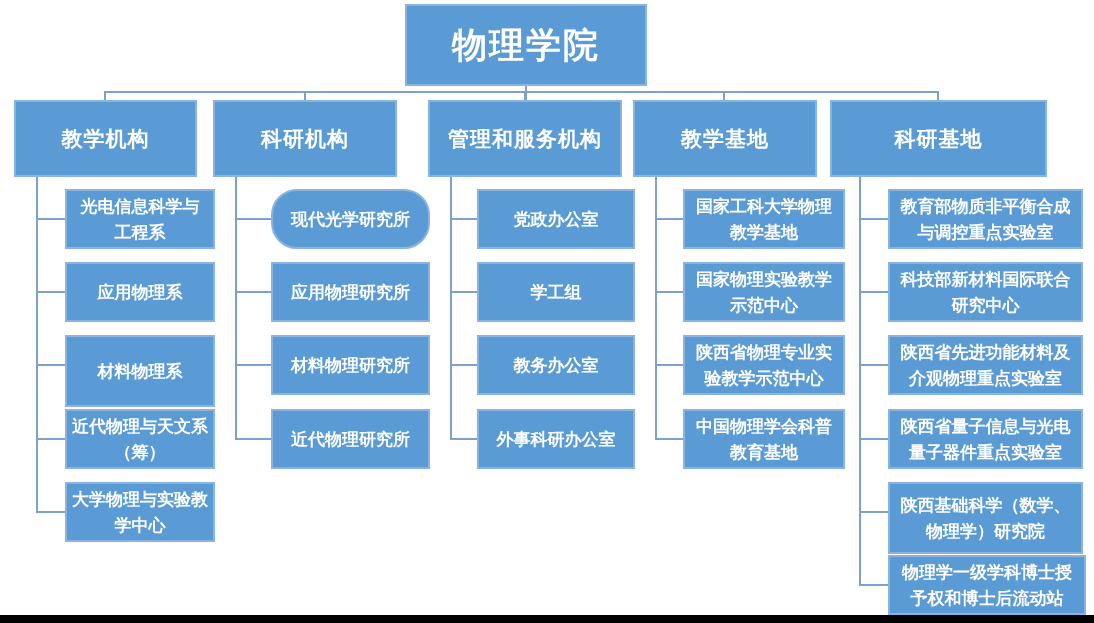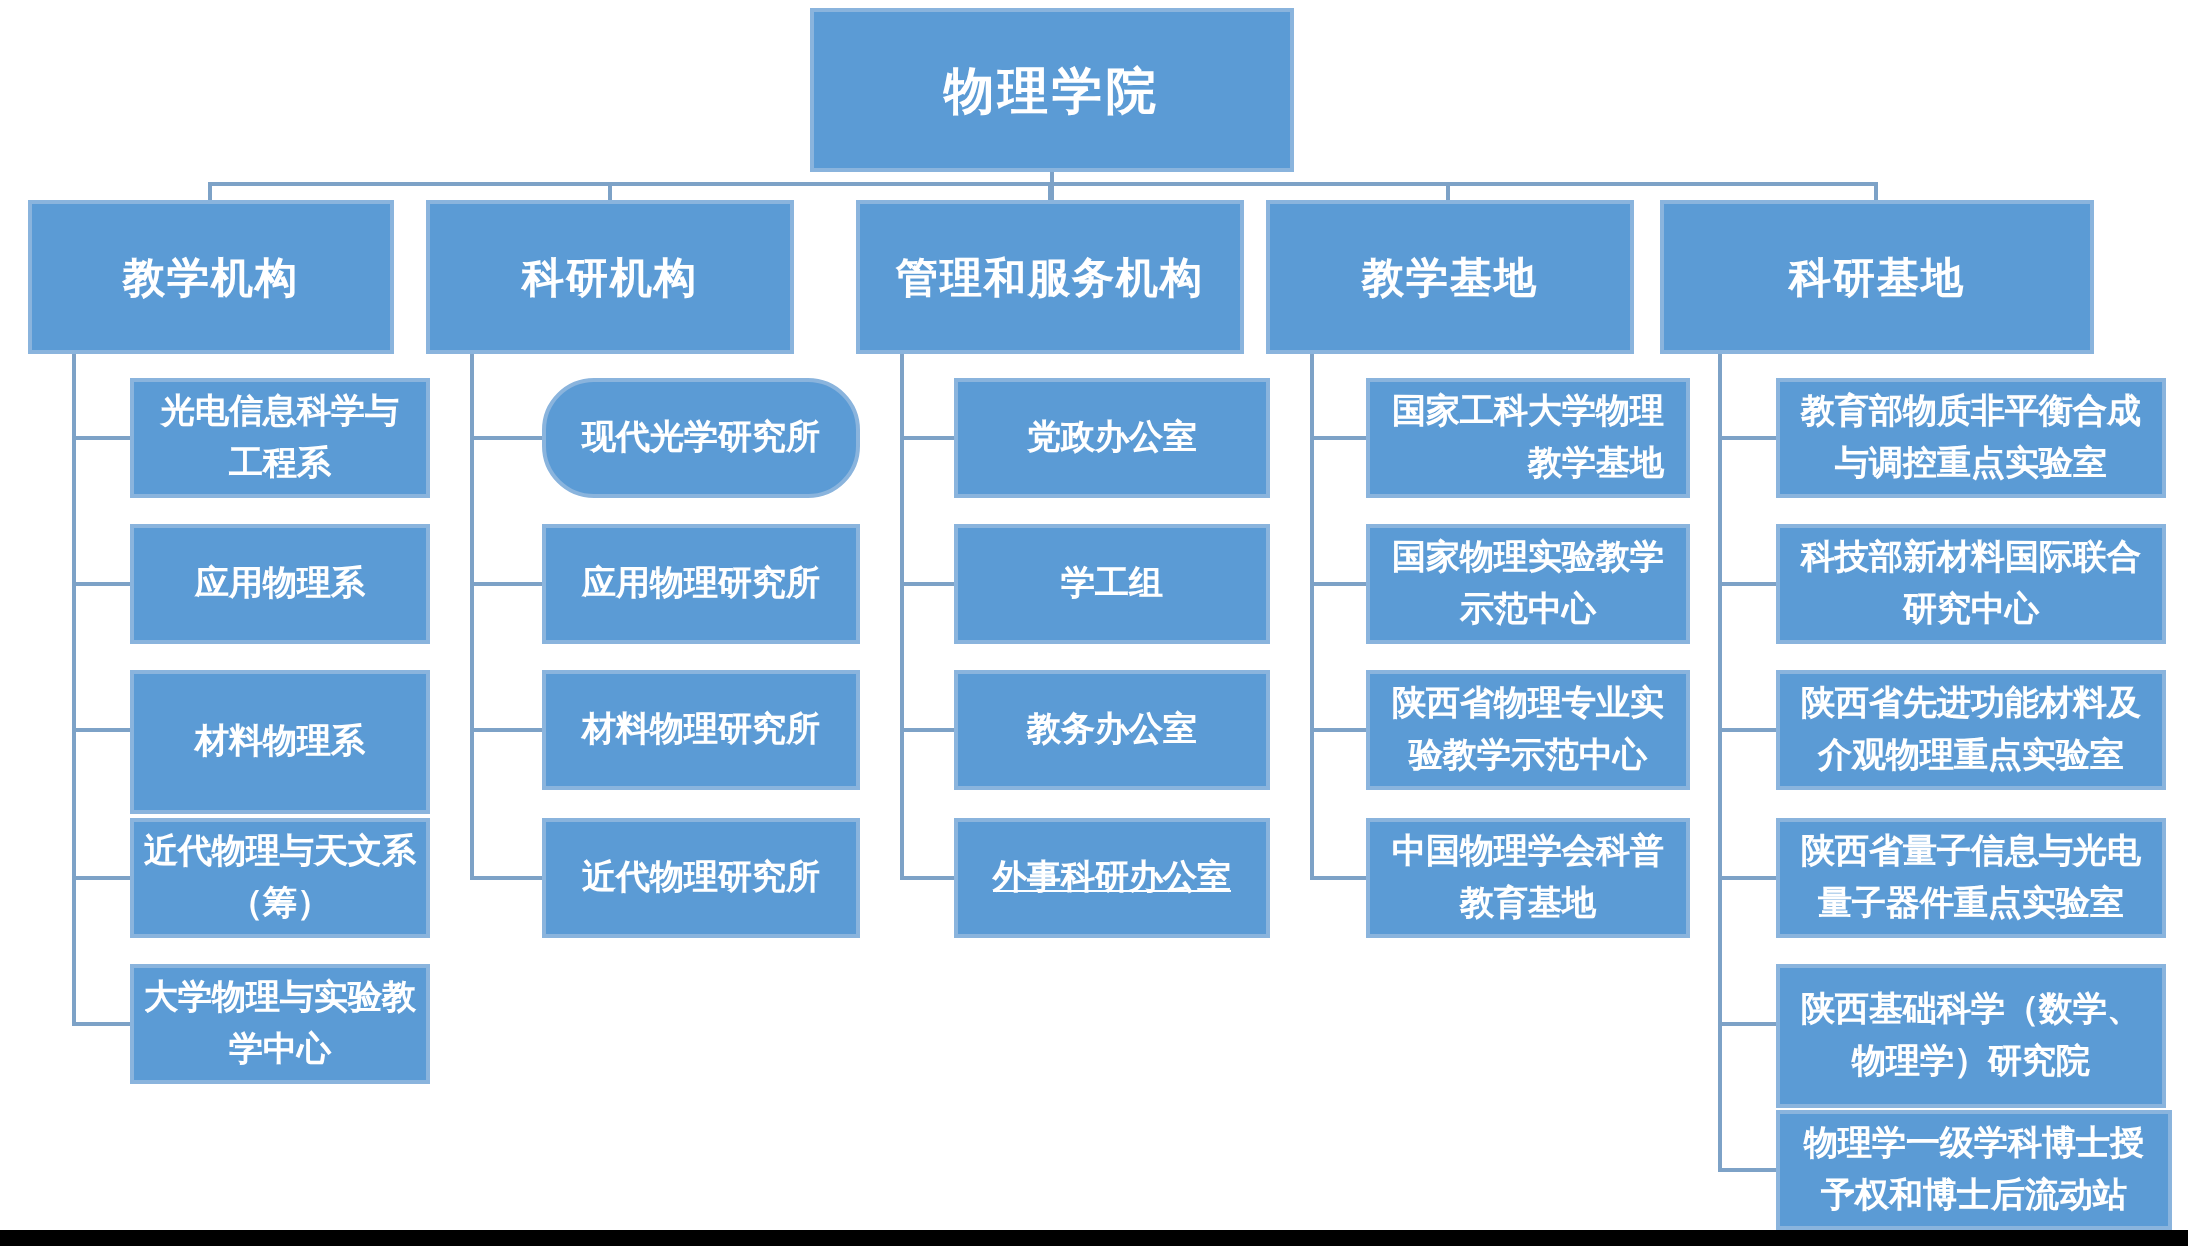--- a/index.html
+++ b/index.html
@@ -6,21 +6,21 @@
   .canvas{
     position:relative;width:1094px;height:623px;background:#ffffff;overflow:hidden;
     font-family:"DejaVu Sans","Liberation Sans",sans-serif;
     --box-fill:#5b9bd5;--box-border:#8ab4dd;--connector:#7da2c7;--bar:#000000;--box-text:#ffffff;
   }
   .box{
     position:absolute;background:var(--box-fill);color:var(--box-text);
     display:flex;align-items:center;justify-content:center;text-align:center;
     font-weight:bold;border:2px solid var(--box-border);box-sizing:border-box;
   }
-  .title-box{font-size:25px;letter-spacing:2px;}
+  .title-box{font-size:35px;letter-spacing:2px;}
   .header-box{font-size:21px;letter-spacing:1px;}
   .node-box{font-size:17px;line-height:1.55;white-space:pre-line;padding:1px 2px;}
   .hline,.vline{position:absolute;background:var(--connector);}
   .bottom-bar{position:absolute;background:var(--bar);}
 </style>
 </head>
 <body>
 
 <div class="canvas" id="canvas" style="--box-fill: #5b9bd5; --box-border: #8ab4dd; --box-text: #ffffff; --connector: #7da2c7; --bar: #000000;">
   <div class="box title-box" style="left:405px;top:4px;width:242px;height:82px;">物理学院</div>
@@ -59,25 +59,25 @@
     <div class="box node-box" style="left: 271px; top: 409px; width: 159px; height: 60px;">近代物理研究所</div>
     <div class="box header-box" style="left: 428px; top: 100px; width: 194px; height: 77px;">管理和服务机构</div>
     <div class="vline" style="left: 450px; top: 177px; width: 2px; height: 263px;"></div>
     <div class="hline" style="left: 450px; top: 218px; width: 27px; height: 2px;"></div>
     <div class="box node-box" style="left: 477px; top: 189px; width: 158px; height: 60px;">党政办公室</div>
     <div class="hline" style="left: 450px; top: 291px; width: 27px; height: 2px;"></div>
     <div class="box node-box" style="left: 477px; top: 262px; width: 158px; height: 60px;">学工组</div>
     <div class="hline" style="left: 450px; top: 364px; width: 27px; height: 2px;"></div>
     <div class="box node-box" style="left: 477px; top: 335px; width: 158px; height: 60px;">教务办公室</div>
     <div class="hline" style="left: 450px; top: 438px; width: 27px; height: 2px;"></div>
-    <div class="box node-box" style="left: 477px; top: 409px; width: 158px; height: 60px; text-decoration: underline;">外事科研办公室</div>
+    <div class="box node-box" style="left: 477px; top: 409px; width: 158px; height: 60px;">外事科研办公室</div>
     <div class="box header-box" style="left: 633px; top: 100px; width: 184px; height: 77px;">教学基地</div>
     <div class="vline" style="left: 655px; top: 177px; width: 2px; height: 263px;"></div>
     <div class="hline" style="left: 655px; top: 218px; width: 28px; height: 2px;"></div>
-    <div class="box node-box" style="left: 683px; top: 189px; width: 162px; height: 60px; text-align: right;">国家工科大学物理
+    <div class="box node-box" style="left: 683px; top: 189px; width: 162px; height: 60px;">国家工科大学物理
 教学基地</div>
     <div class="hline" style="left: 655px; top: 291px; width: 28px; height: 2px;"></div>
     <div class="box node-box" style="left: 683px; top: 262px; width: 162px; height: 60px;">国家物理实验教学
 示范中心</div>
     <div class="hline" style="left: 655px; top: 364px; width: 28px; height: 2px;"></div>
     <div class="box node-box" style="left: 683px; top: 335px; width: 162px; height: 60px;">陕西省物理专业实
 验教学示范中心</div>
     <div class="hline" style="left: 655px; top: 438px; width: 28px; height: 2px;"></div>
     <div class="box node-box" style="left: 683px; top: 409px; width: 162px; height: 60px;">中国物理学会科普
 教育基地</div>

